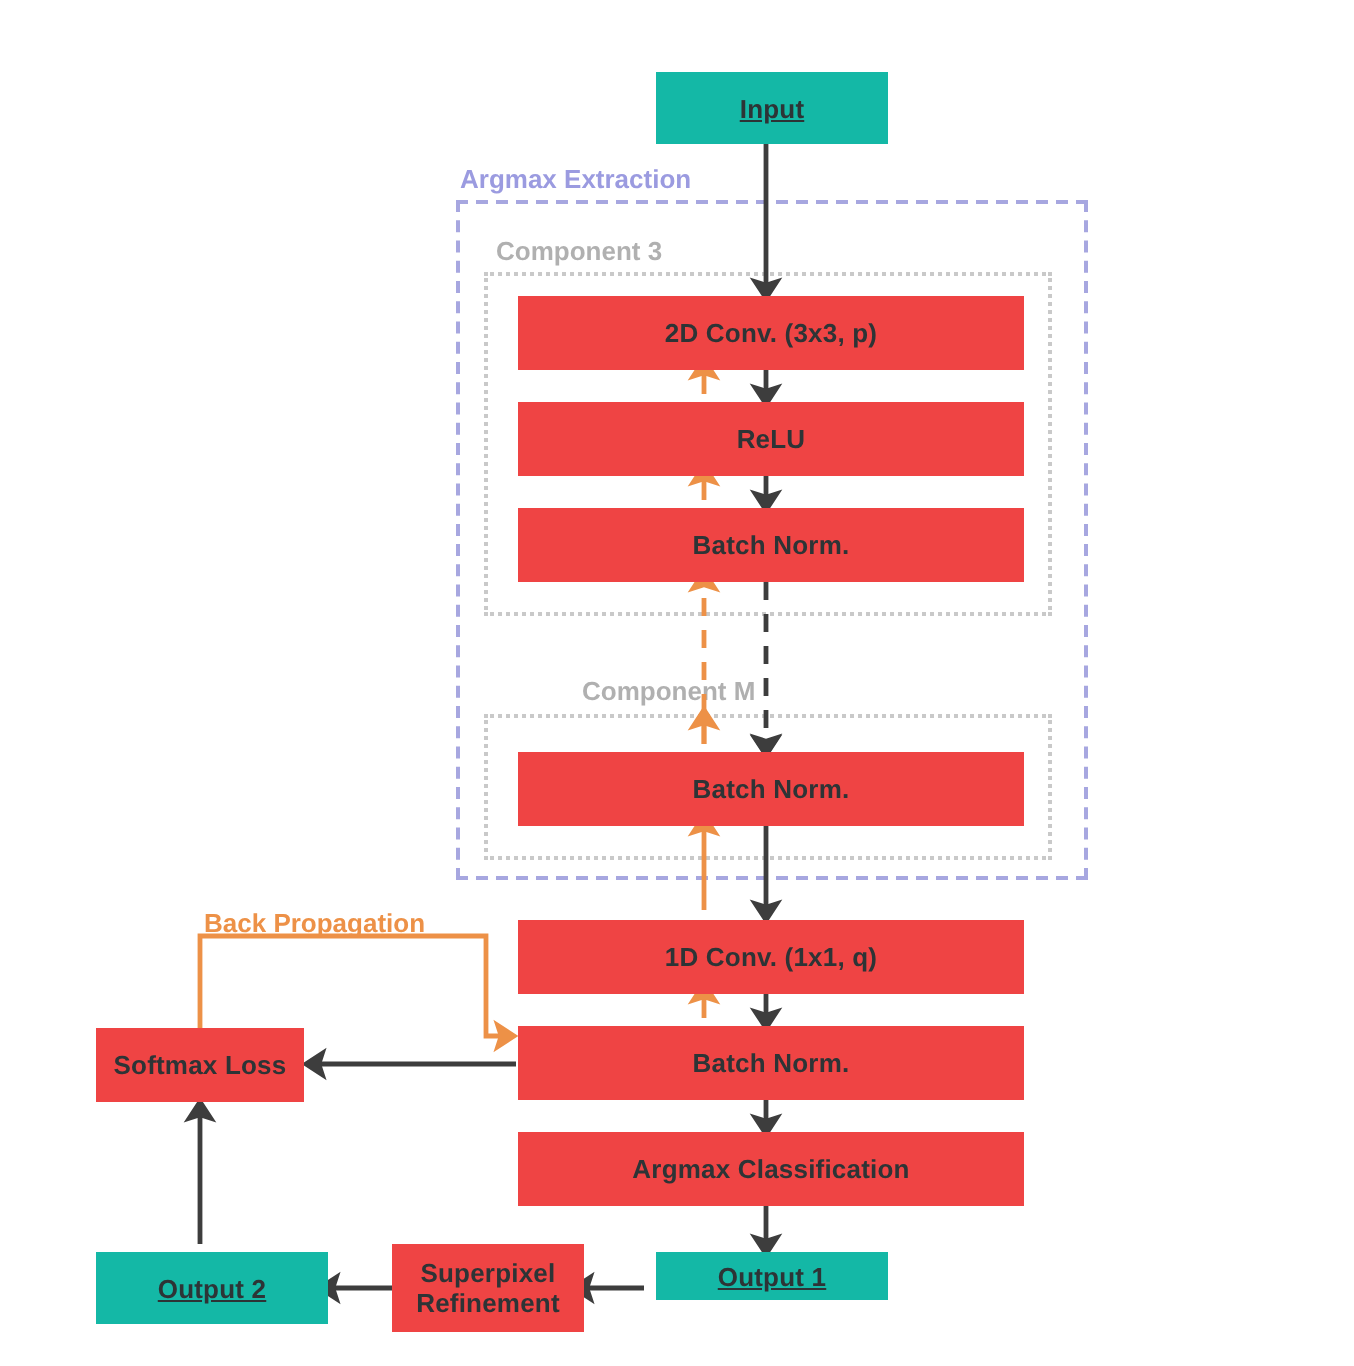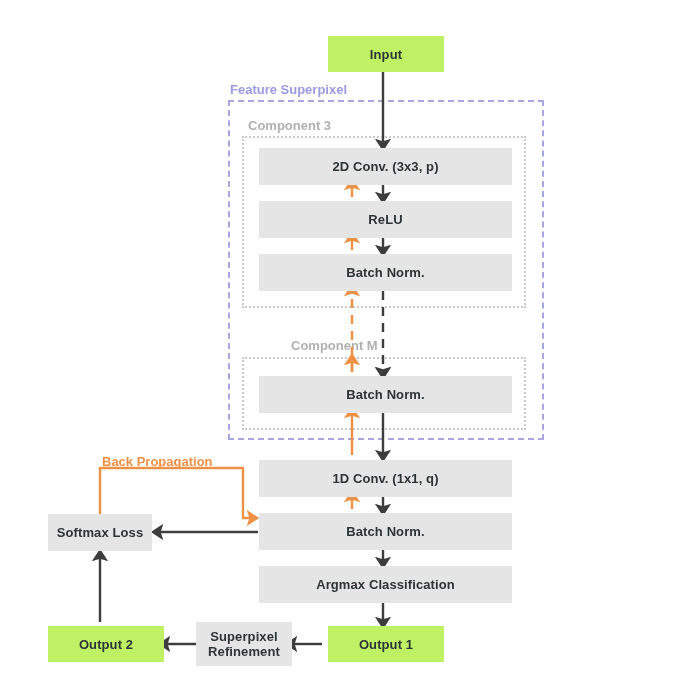--- a/index.html
+++ b/index.html
@@ -3,41 +3,41 @@
 <meta charset="utf-8">
 <style>
   html,body{margin:0;padding:0;background:#ffffff;}
   body{width:677px;height:683px;position:relative;overflow:hidden;
        font-family:"Liberation Sans","DejaVu Sans",sans-serif;}
   #canvas{position:absolute;left:0;top:0;width:677px;height:683px;}
 
   .box{position:absolute;box-sizing:border-box;display:flex;align-items:center;
        justify-content:center;text-align:center;color:#2d3436;font-weight:bold;
        font-size:13px;line-height:15px;letter-spacing:.1px;}
-  .box.light{background:#bef264;}
-  .box.mid{background:#e5e5e5;}
+  .box.light{background:#14b8a6;text-decoration:underline;}
+  .box.mid{background:#ef4444;}
 
   .group{position:absolute;box-sizing:border-box;}
   .group.outer{border:2px dashed #a7a7e0;}
   .group.inner{border:2px dotted #c9c9c9;}
 
   .glabel{position:absolute;font-weight:bold;font-size:13px;white-space:nowrap;}
   .glabel.feat{color:#9b9be0;}
   .glabel.comp{color:#b0b0b0;}
   .glabel.bp{color:#ed9147;font-size:13px;text-align:center;}
 
   svg.edges{position:absolute;left:0;top:0;width:677px;height:683px;
             pointer-events:none;overflow:visible;}
 </style>
 </head>
 <body>
 
 <div id="canvas">
 
-  <div class="glabel feat" style="left:230px;top:82px;">Feature Superpixel</div>
+  <div class="glabel feat" style="left:230px;top:82px;">Argmax Extraction</div>
   <div class="group outer" style="left:228px;top:100px;width:316px;height:340px;"></div>
 
   <div class="glabel comp" style="left:248px;top:118px;">Component 3</div>
   <div class="group inner" style="left:242px;top:136px;width:284px;height:172px;"></div>
 
   <div class="glabel comp" style="left:248px;top:338px;margin-left:43px;">Component M</div>
   <div class="group inner" style="left:242px;top:357px;width:284px;height:73px;"></div>
 
   <svg class="edges">
     <defs>
@@ -91,21 +91,21 @@
   <div class="box mid" style="left:259px;top:254px;width:253px;height:37px;">Batch Norm.</div>
 
   <div class="box mid" style="left:259px;top:376px;width:253px;height:37px;">Batch Norm.</div>
 
   <div class="box mid" style="left:259px;top:460px;width:253px;height:37px;">1D Conv. (1x1, q)</div>
 
   <div class="box mid" style="left:259px;top:513px;width:253px;height:37px;">Batch Norm.</div>
 
   <div class="box mid" style="left:259px;top:566px;width:253px;height:37px;">Argmax Classification</div>
 
-  <div class="box light" style="left:328px;top:626px;width:116px;height:36px;">Output 1</div>
+  <div class="box light" style="left:328px;top:626px;width:116px;height:24px;">Output 1</div>
 
   <div class="box mid" style="left:196px;top:622px;width:96px;height:44px;white-space:pre-line;">Superpixel
 Refinement</div>
 
   <div class="box light" style="left:48px;top:626px;width:116px;height:36px;">Output 2</div>
 
   <div class="box mid" style="left:48px;top:514px;width:104px;height:37px;">Softmax Loss</div>
 
   <div class="glabel bp" style="left:102px;top:454px;">Back Propagation</div>
 

